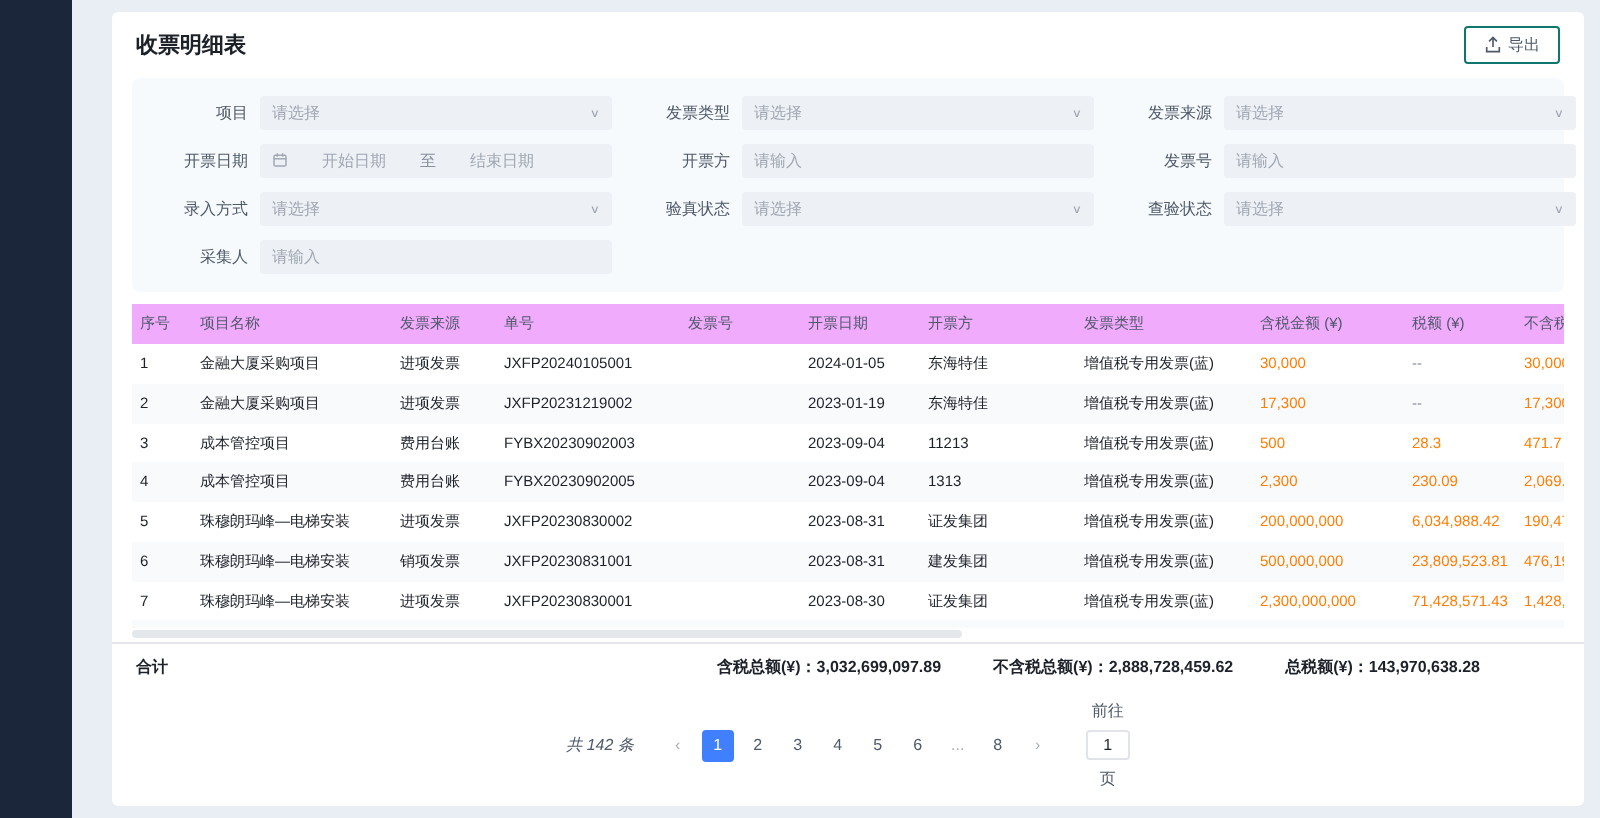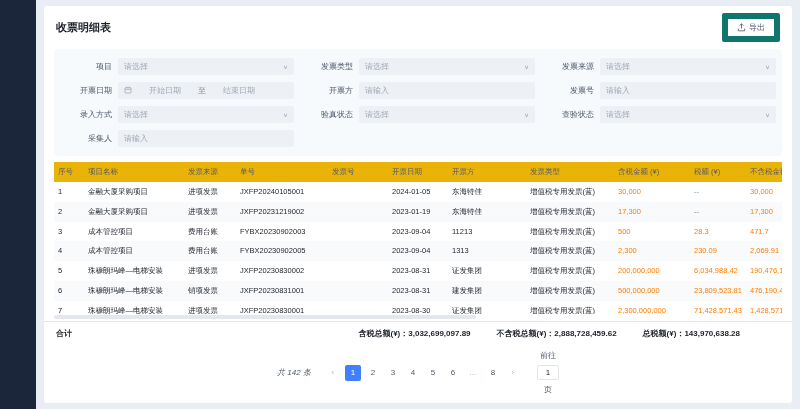--- a/index.html
+++ b/index.html
@@ -11,27 +11,27 @@
     font-size:8px;
     color:#1d2129;
   }
   .sidebar {
     position:absolute; left:0; top:0; width:36px; height:409px;
     background:#1b263b;
   }
   .main { position:absolute; left:36px; top:0; width:764px; height:409px; padding:6px 8px; }
   .card {
     background:#ffffff; border-radius:3px; height:100%;
-    display:flex; flex-direction:column; overflow:hidden;
+    display:flex; flex-direction:column; overflow:hidden;margin-left:12px;
   }
   .titlebar { display:flex; justify-content:space-between; align-items:center; padding:7px 12px 5px 12px; }
   .page-title { font-size:11px; font-weight:bold; color:#1d2129; }
   .export-btn {
     display:flex; align-items:center; gap:3px;
-    background:#fff; border:6px solid #0f766e; border-radius:2px;
+    background:#fff; border:1px solid #0f766e; border-radius:2px;
     font-size:8px; color:#4e5969; padding:3px 9px; cursor:pointer;
     font-family:inherit;
   }
   .export-btn svg { display:block; }
 
   .filter-panel {
     margin:2px 10px 6px 10px; background:#f7fafd; border-radius:4px;
     padding:9px 6px 9px 0;
   }
   .f-row { display:flex; margin-bottom:7px; }
@@ -61,21 +61,21 @@
     background:transparent; border:none; color:#4080ff; font-size:8px;
     cursor:pointer; font-family:inherit;
   }
 
   .table-wrap { margin:0 10px; overflow:hidden; flex:1; }
   table { border-collapse:collapse; table-layout:fixed; width:764px; font-size:7.5px; }
   col.c0{width:30px} col.c1{width:100px} col.c2{width:52px} col.c3{width:92px}
   col.c4{width:60px} col.c5{width:60px} col.c6{width:78px} col.c7{width:88px}
   col.c8{width:76px} col.c9{width:56px} col.c10{width:72px}
   th {
-    background:#eab308; color:#51586b; font-weight:normal; text-align:left;
+    background:#f0abfc; color:#51586b; font-weight:normal; text-align:left;
     padding:5px 4px; white-space:nowrap; overflow:hidden;
   }
   td { padding:5px 4px; color:#1d2129; word-break:break-all; line-height:1.3; }
   tr:nth-child(even) td { background:#f8fafc; }
   td.amount { color:#ff7d00; }
   td.muted { color:#86909c; }
 
   .h-scrollbar { height:4px; margin:1px 10px 2px 10px; position:relative; }
   .h-thumb { position:absolute; left:0; top:0; height:4px; width:58%; background:#e4e7ec; border-radius:2px; cursor:pointer; }
 

